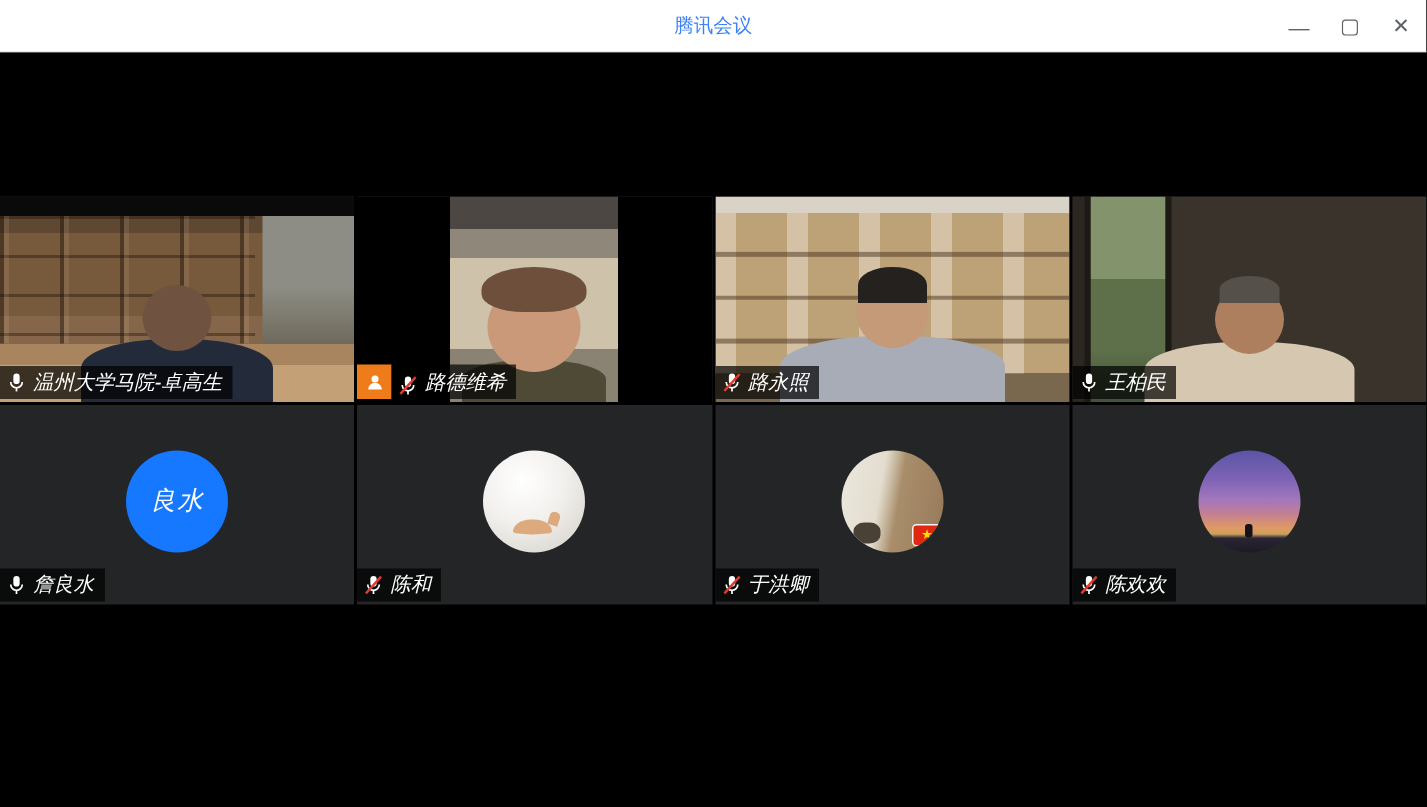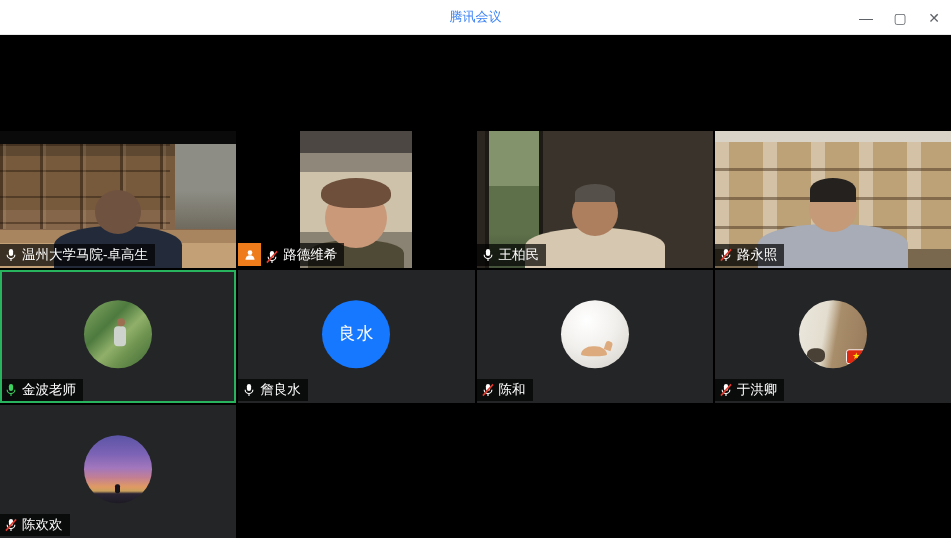--- a/index.html
+++ b/index.html
@@ -11,21 +11,21 @@
     align-items:center; justify-content:center; border-bottom:1px solid #e8e8e8; }
   .titlebar .title { font-size:13px; color:#3b82f6; }
   .win-controls { position:absolute; right:0; top:0; height:35px; display:flex; }
   .win-btn { width:34px; height:35px; display:flex; align-items:center; justify-content:center;
     color:#5f6368; font-size:14px; cursor:pointer; }
 
   
   .main { position:relative; height:503px; background:#000; }
   .grid { position:absolute; top:96px; left:0; width:951px;
     display:grid; grid-template-columns:repeat(4,1fr);
-    grid-template-rows:137px 133px 133px; gap:2px; background:#000; }
+    grid-template-rows:137px 133px 133px; gap:2px; background:#000;font-style:italic; }
 
   .tile { position:relative; background:#232527; overflow:hidden; }
   .tile.speaking::after { content:""; position:absolute; inset:0;
     border:2px solid #28b45f; pointer-events:none; z-index:6; }
 
   
   .label { position:absolute; left:0; bottom:2px; z-index:5; display:flex; align-items:center;
     gap:4px; background:rgba(0,0,0,0.70); padding:2px 7px 2px 4px; }
   .label span { color:#fff; font-size:13.5px; white-space:nowrap; }
   .mic-svg { width:14px; height:14px; flex:0 0 auto; }
@@ -178,77 +178,63 @@
               <path d="M3.6 7.6a4.4 4.4 0 0 0 8.8 0" fill="none" stroke="#fff" stroke-width="1.3"></path>
               <line x1="8" y1="12.2" x2="8" y2="14.8" stroke="#fff" stroke-width="1.3"></line>
               <line x1="2.2" y1="14.4" x2="13.8" y2="1.6" stroke="#e23b2e" stroke-width="1.8"></line>
             </svg>
           <span>路德维希</span>
         </div>
       </div>
     </div>
 
 
+    <div class="tile v5">
+      <div class="scene">
+        <div class="shelves"></div>
+        <div class="person">
+            <div class="head">
+              <div class="hair"></div>
+            </div>
+            <div class="torso"></div>
+          </div>
+      </div>
+      <div class="label">
+        <svg class="mic-svg" viewBox="0 0 16 16">
+            <rect x="5.6" y="1.2" width="4.8" height="8" rx="2.4" fill="#fff"></rect>
+            <path d="M3.6 7.6a4.4 4.4 0 0 0 8.8 0" fill="none" stroke="#fff" stroke-width="1.3"></path>
+            <line x1="8" y1="12.2" x2="8" y2="14.8" stroke="#fff" stroke-width="1.3"></line>
+            <line x1="2.2" y1="14.4" x2="13.8" y2="1.6" stroke="#e23b2e" stroke-width="1.8"></line>
+          </svg>
+        <span>路永照</span>
+      </div>
+    </div>
+
     <div class="tile v4">
       <div class="scene">
         <div class="window"></div>
         <div class="person">
             <div class="head">
               <div class="hair"></div>
             </div>
             <div class="torso"></div>
           </div>
       </div>
       <div class="label">
         <svg class="mic-svg" viewBox="0 0 16 16">
             <rect x="5.6" y="1.2" width="4.8" height="8" rx="2.4" fill="#fff"></rect>
             <path d="M3.6 7.6a4.4 4.4 0 0 0 8.8 0" fill="none" stroke="#fff" stroke-width="1.3"></path>
             <line x1="8" y1="12.2" x2="8" y2="14.8" stroke="#fff" stroke-width="1.3"></line>
           </svg>
         <span>王柏民</span>
       </div>
     </div>
 
-    <div class="tile v5">
-      <div class="scene">
-        <div class="shelves"></div>
-        <div class="person">
-            <div class="head">
-              <div class="hair"></div>
-            </div>
-            <div class="torso"></div>
-          </div>
-      </div>
-      <div class="label">
-        <svg class="mic-svg" viewBox="0 0 16 16">
-            <rect x="5.6" y="1.2" width="4.8" height="8" rx="2.4" fill="#fff"></rect>
-            <path d="M3.6 7.6a4.4 4.4 0 0 0 8.8 0" fill="none" stroke="#fff" stroke-width="1.3"></path>
-            <line x1="8" y1="12.2" x2="8" y2="14.8" stroke="#fff" stroke-width="1.3"></line>
-            <line x1="2.2" y1="14.4" x2="13.8" y2="1.6" stroke="#e23b2e" stroke-width="1.8"></line>
-          </svg>
-        <span>路永照</span>
-      </div>
-    </div>
-
-
-
-    <div class="tile speaking">
-      <div class="avatar avatar-garden">
-          <i></i>
-          <b></b>
-        </div>
-      <div class="label">
-        <svg class="mic-svg" viewBox="0 0 16 16">
-            <rect x="5.6" y="1.2" width="4.8" height="8" rx="2.4" fill="#3ed160"></rect>
-            <path d="M3.6 7.6a4.4 4.4 0 0 0 8.8 0" fill="none" stroke="#3ed160" stroke-width="1.3"></path>
-            <line x1="8" y1="12.2" x2="8" y2="14.8" stroke="#3ed160" stroke-width="1.3"></line>
-          </svg>
-        <span>金波老师</span>
-      </div>
-    </div>
+
+
 
     <div class="tile">
       <div class="avatar avatar-blue">
         <span>良水</span>
       </div>
       <div class="label">
         <svg class="mic-svg" viewBox="0 0 16 16">
             <rect x="5.6" y="1.2" width="4.8" height="8" rx="2.4" fill="#fff"></rect>
             <path d="M3.6 7.6a4.4 4.4 0 0 0 8.8 0" fill="none" stroke="#fff" stroke-width="1.3"></path>
             <line x1="8" y1="12.2" x2="8" y2="14.8" stroke="#fff" stroke-width="1.3"></line>

